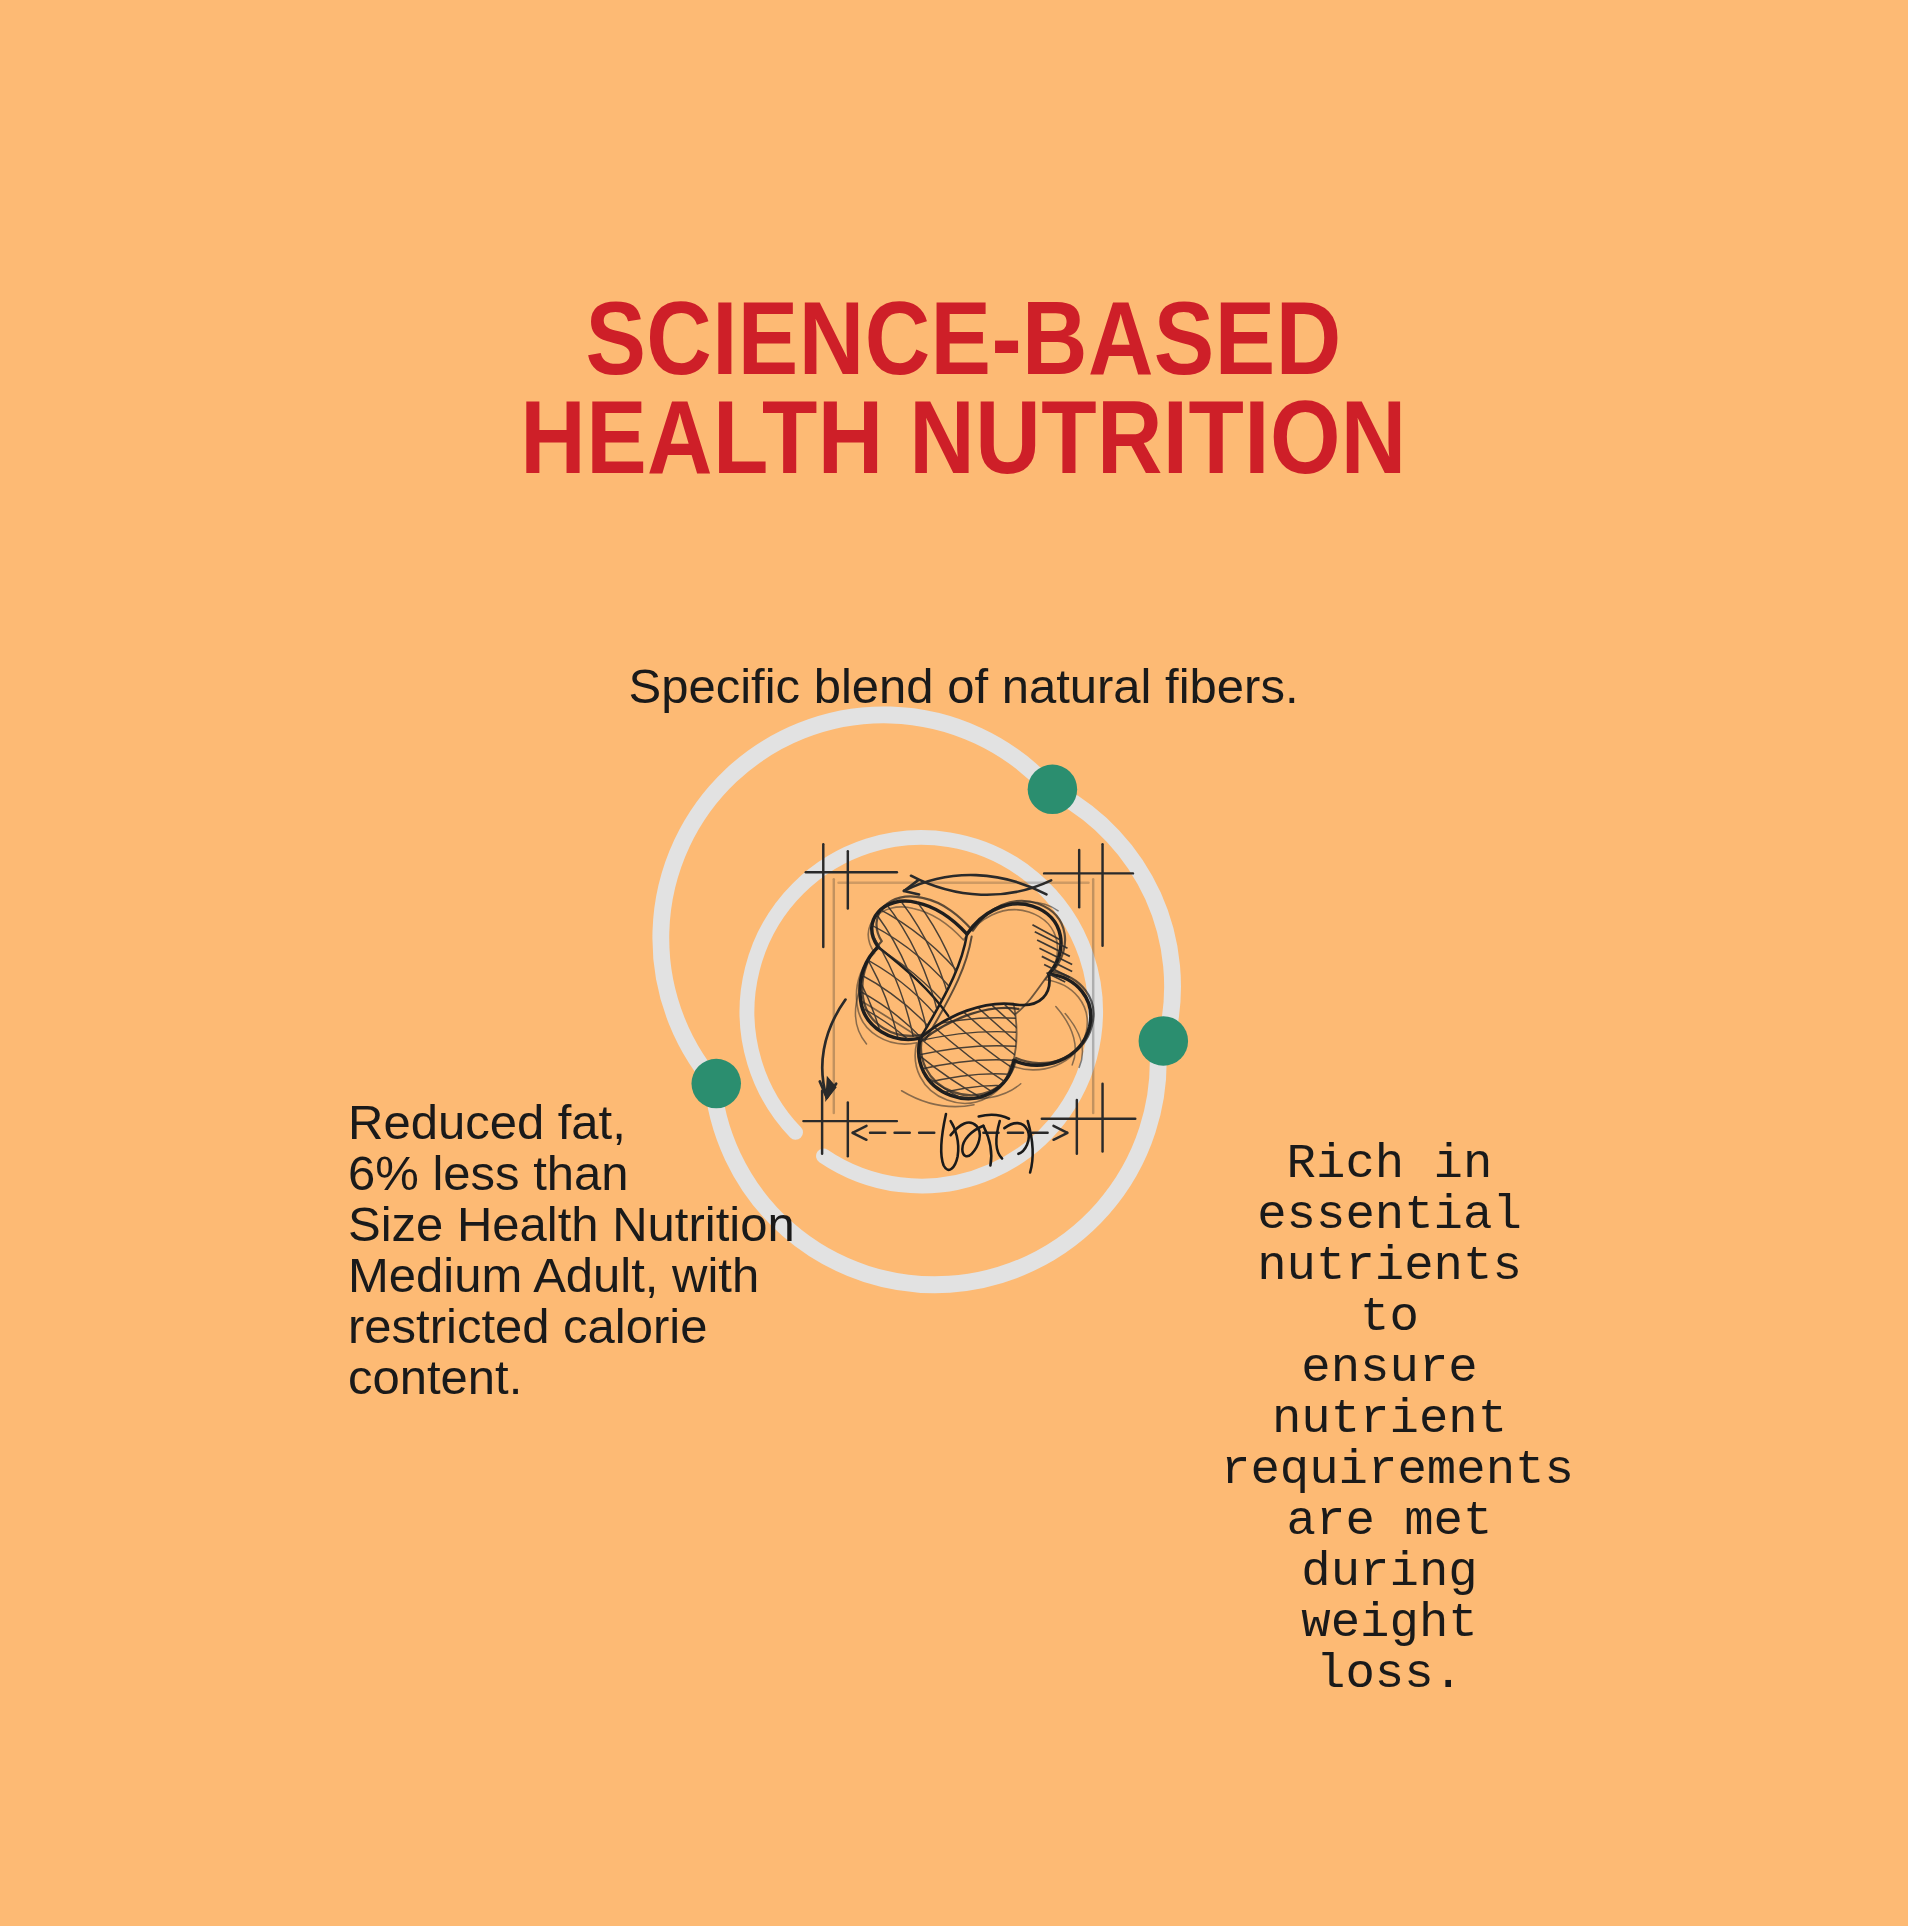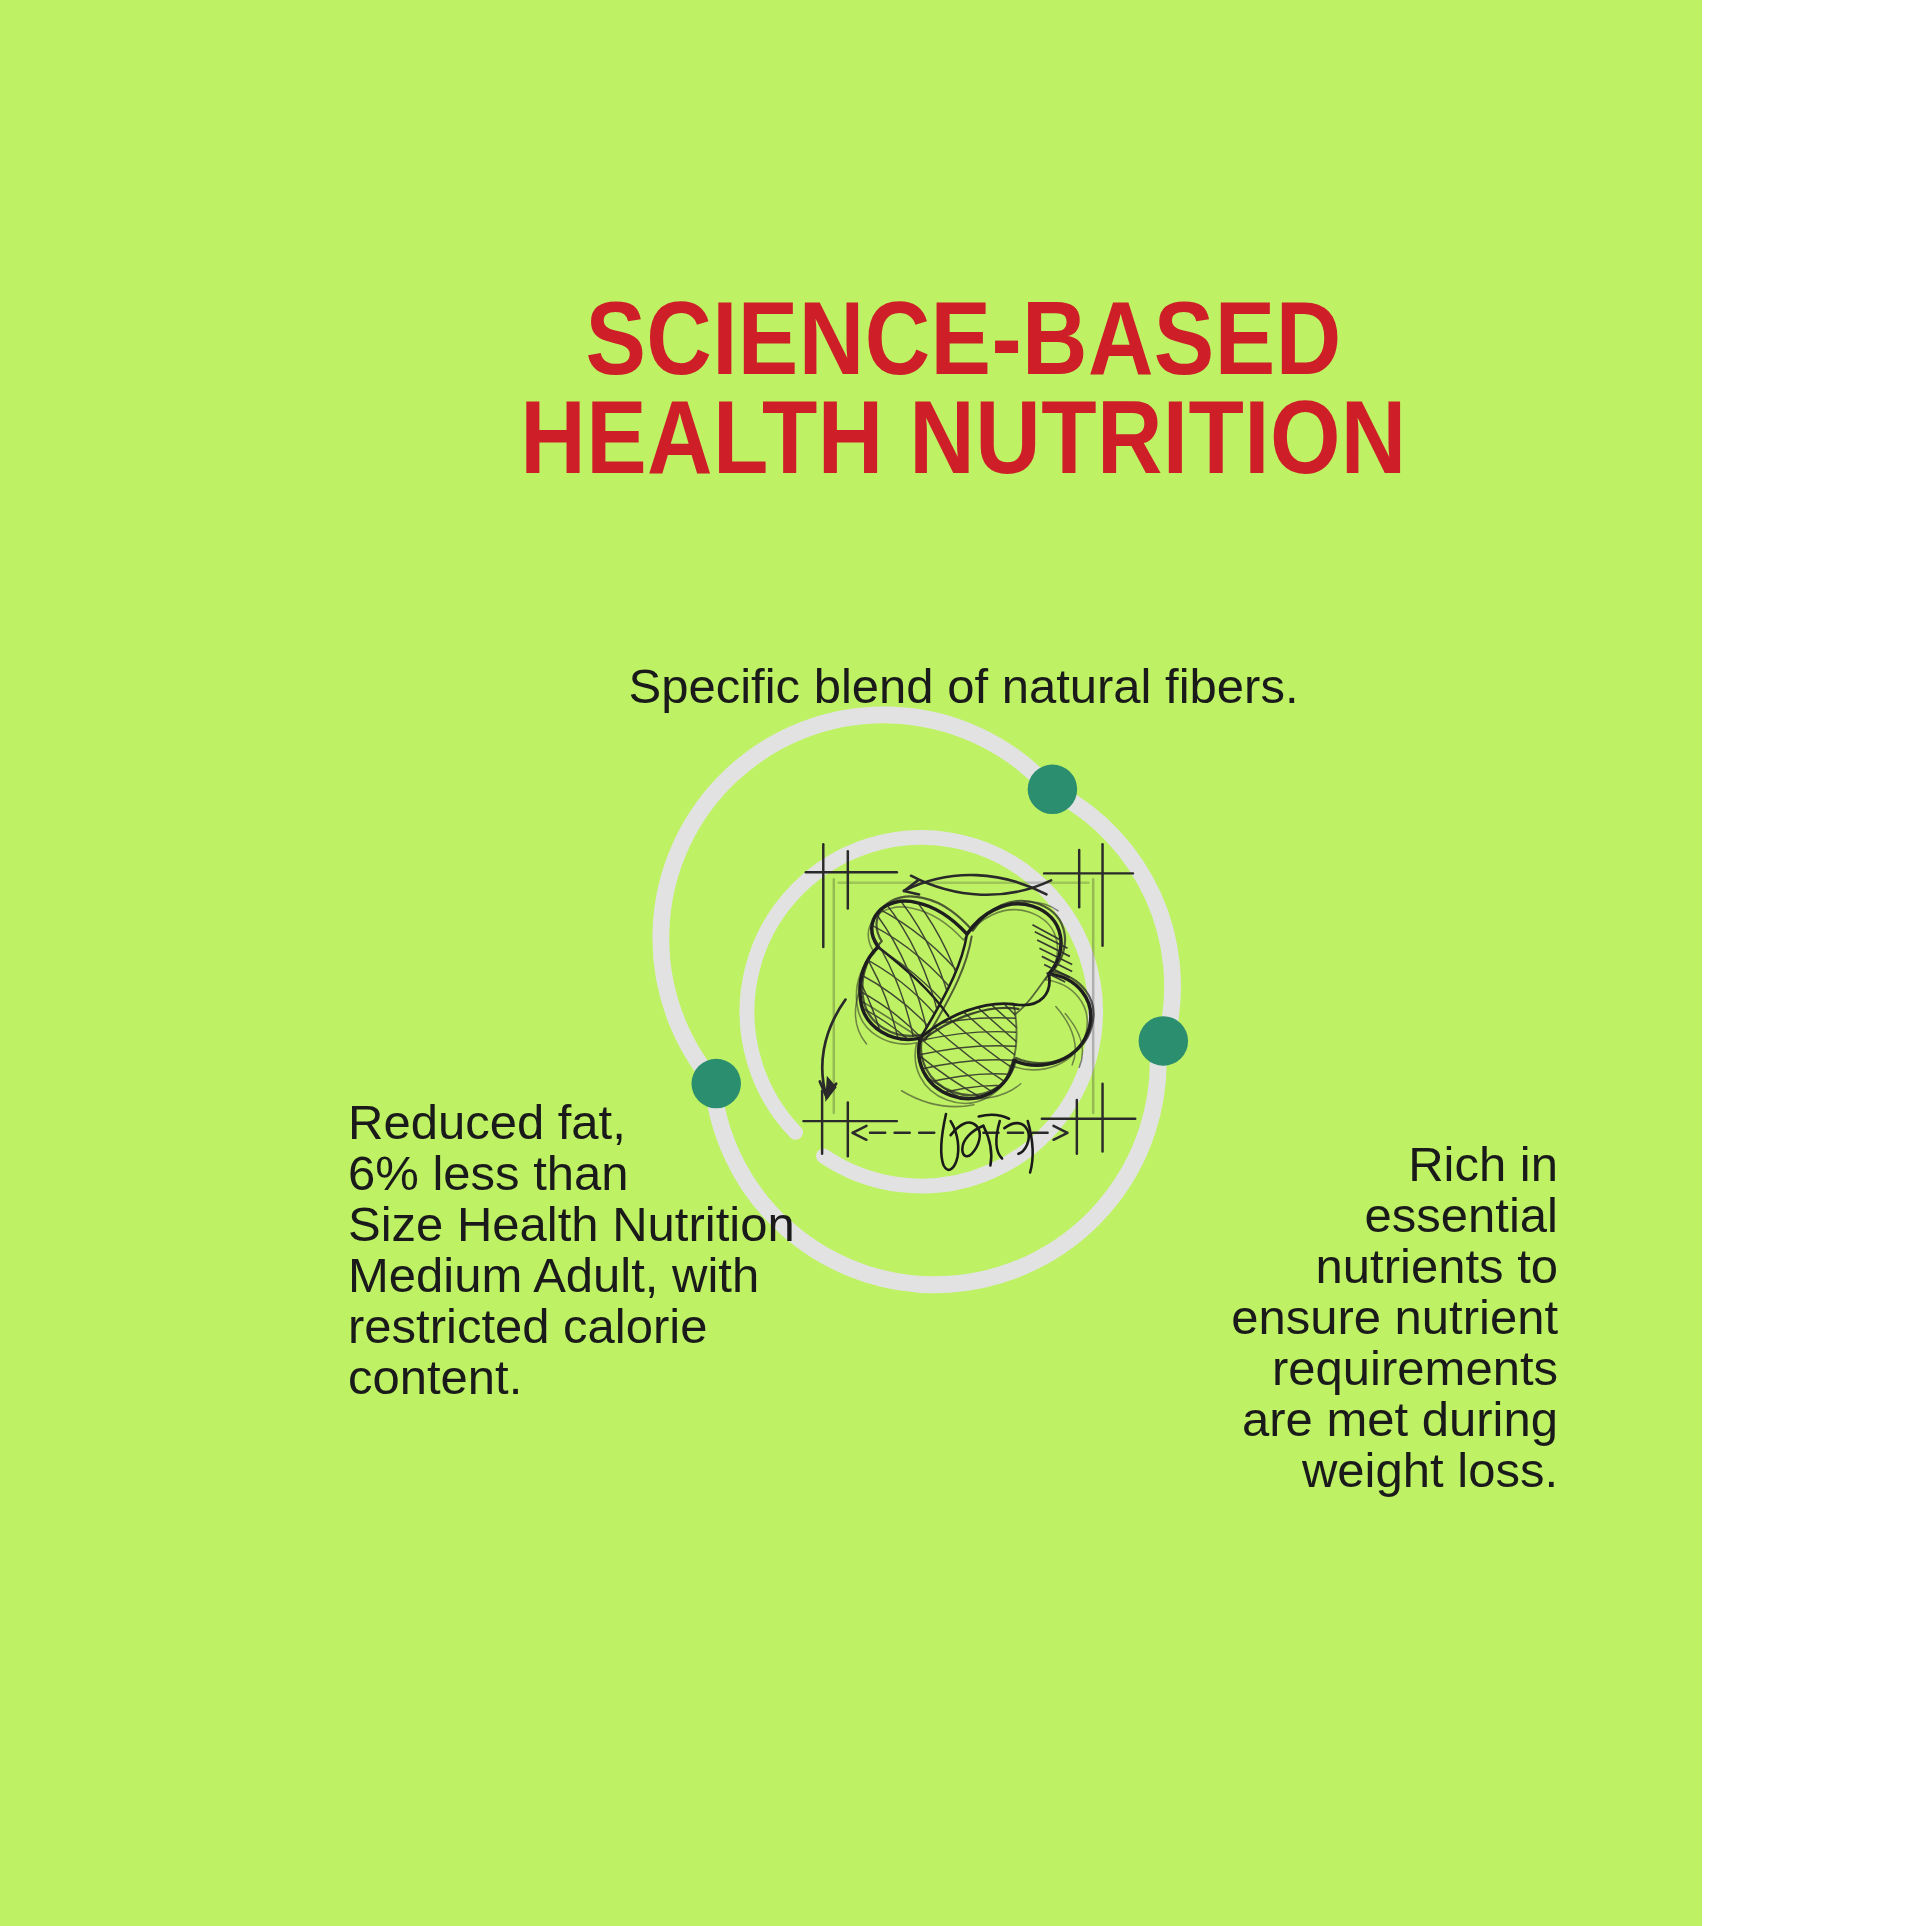--- a/index.html
+++ b/index.html
@@ -5,25 +5,24 @@
   html, body {
     margin: 0;
     padding: 0;
     background: #ffffff;
   }
   body {
     font-family: "Liberation Sans", sans-serif;
   }
   #page {
     position: relative;
-    width: 1666px;
+    width: 1908px;
     height: 1927px;
-    background: #bef264;
+    background: #fdba74;
     overflow: hidden;
-    padding-left: 36px;
   }
 
   
   #title-block {
     position: absolute;
     left: 0;
     top: 289px;
     width: 1927px;
     text-align: center;
   }
@@ -69,21 +68,22 @@
   #callout-left {
     left: 348px;
     top: 1097px;
     width: 515px;
     text-align: left;
   }
   #callout-right {
     left: 1221px;
     top: 1139px;
     width: 337px;
-    text-align: right;
+    text-align: center;
+    font-family: Liberation Mono, monospace;
   }
 
   
   #footer {
     position: absolute;
     left: 0;
     top: 1537px;
     width: 1927px;
     height: 139px;
   }

